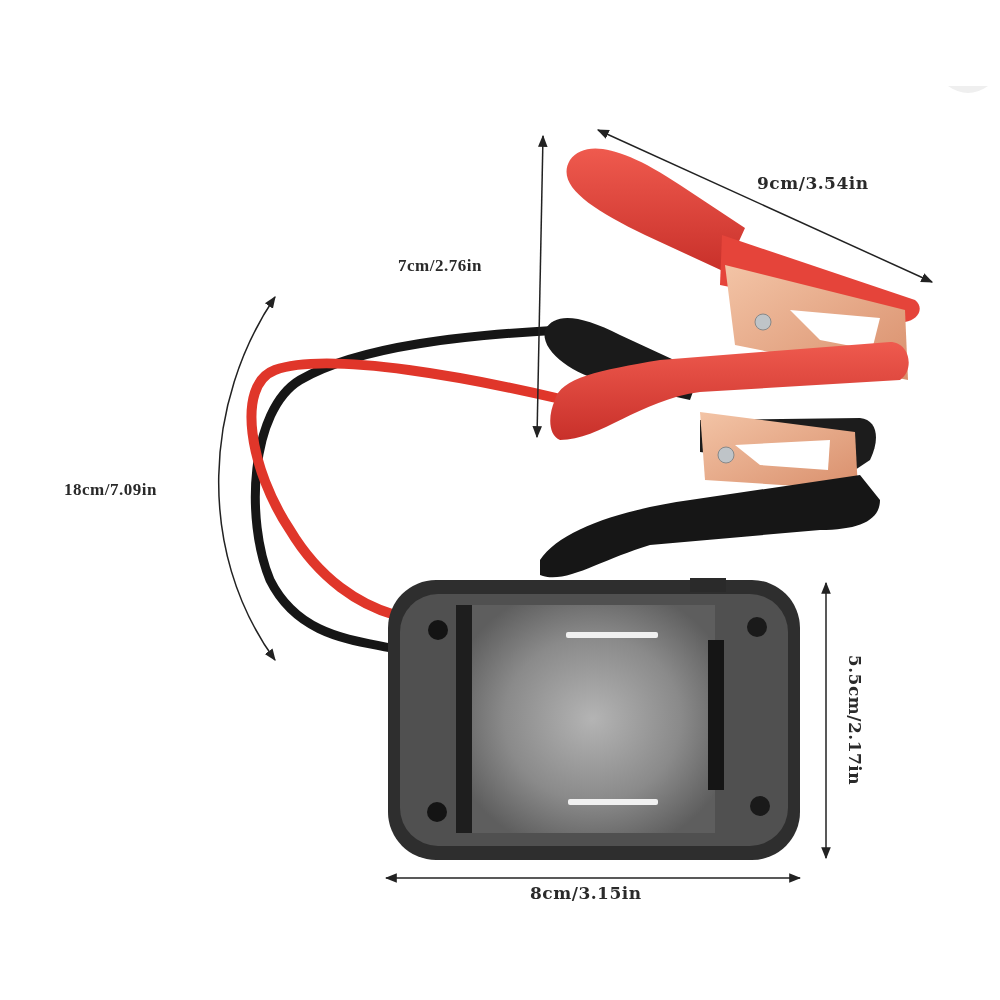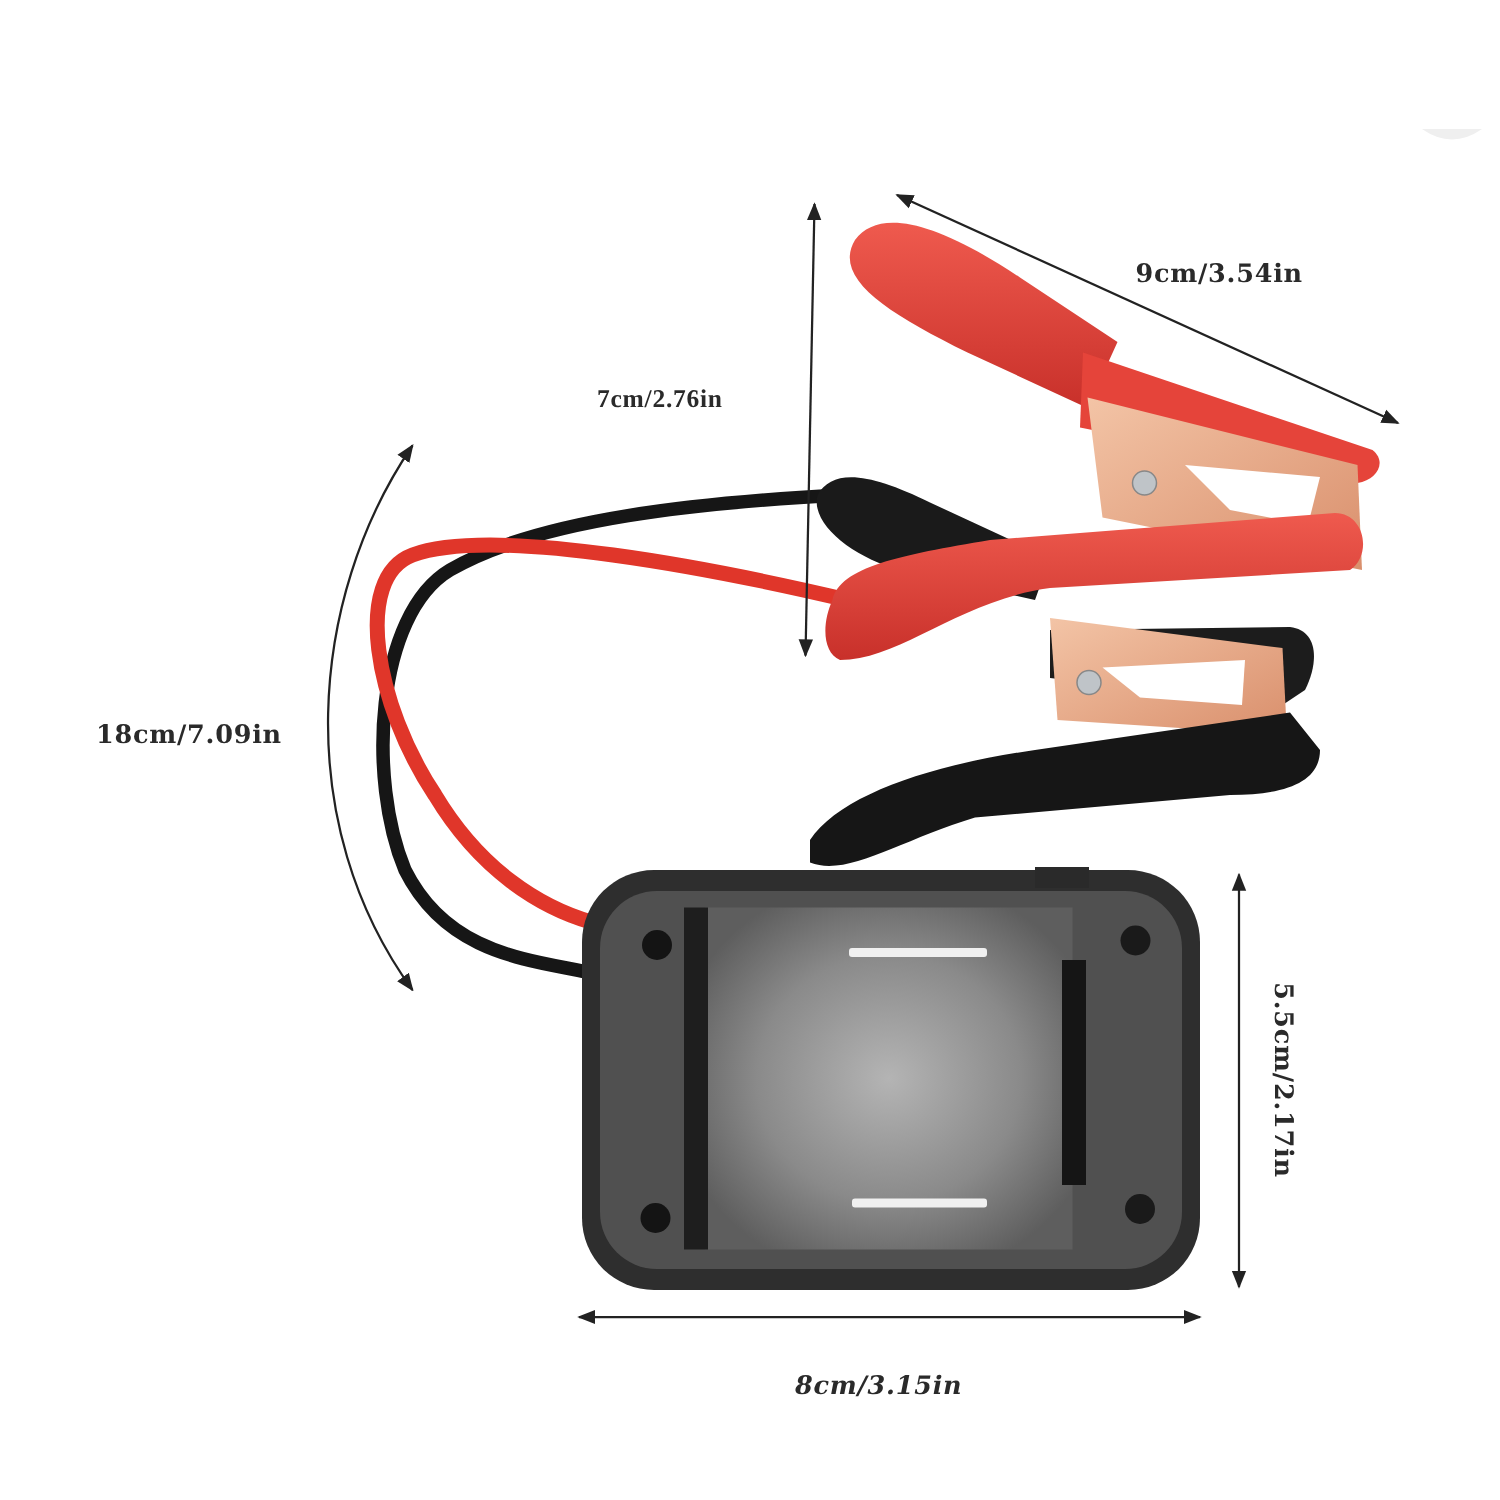--- a/index.html
+++ b/index.html
@@ -9,22 +9,22 @@
     position: absolute;
     font-family: "DejaVu Serif", "Liberation Serif", serif;
     font-weight: bold;
     font-size: 17px;
     color: #2a2a2a;
     letter-spacing: 0.5px;
     white-space: nowrap;
   }
   #lbl-clamp-length { left: 757px; top: 173px; text-align: center; }
   #lbl-clamp-height { left: 398px; top: 256px; font-family: Liberation Serif, serif; }
-  #lbl-cable-length { left: 64px; top: 480px; }
-  #lbl-width { left: 530px; top: 914px; font-style: italic; }
+  #lbl-cable-length { left: 64px; top: 480px; font-family: Liberation Serif, serif; }
+  #lbl-width { left: 530px; top: 883px; }
   #lbl-height {
     left: 775px; top: 710px;
     transform: rotate(90deg);
     transform-origin: center;
     width: 160px; text-align: center;
   }
 </style>
 </head>
 <body>
 

